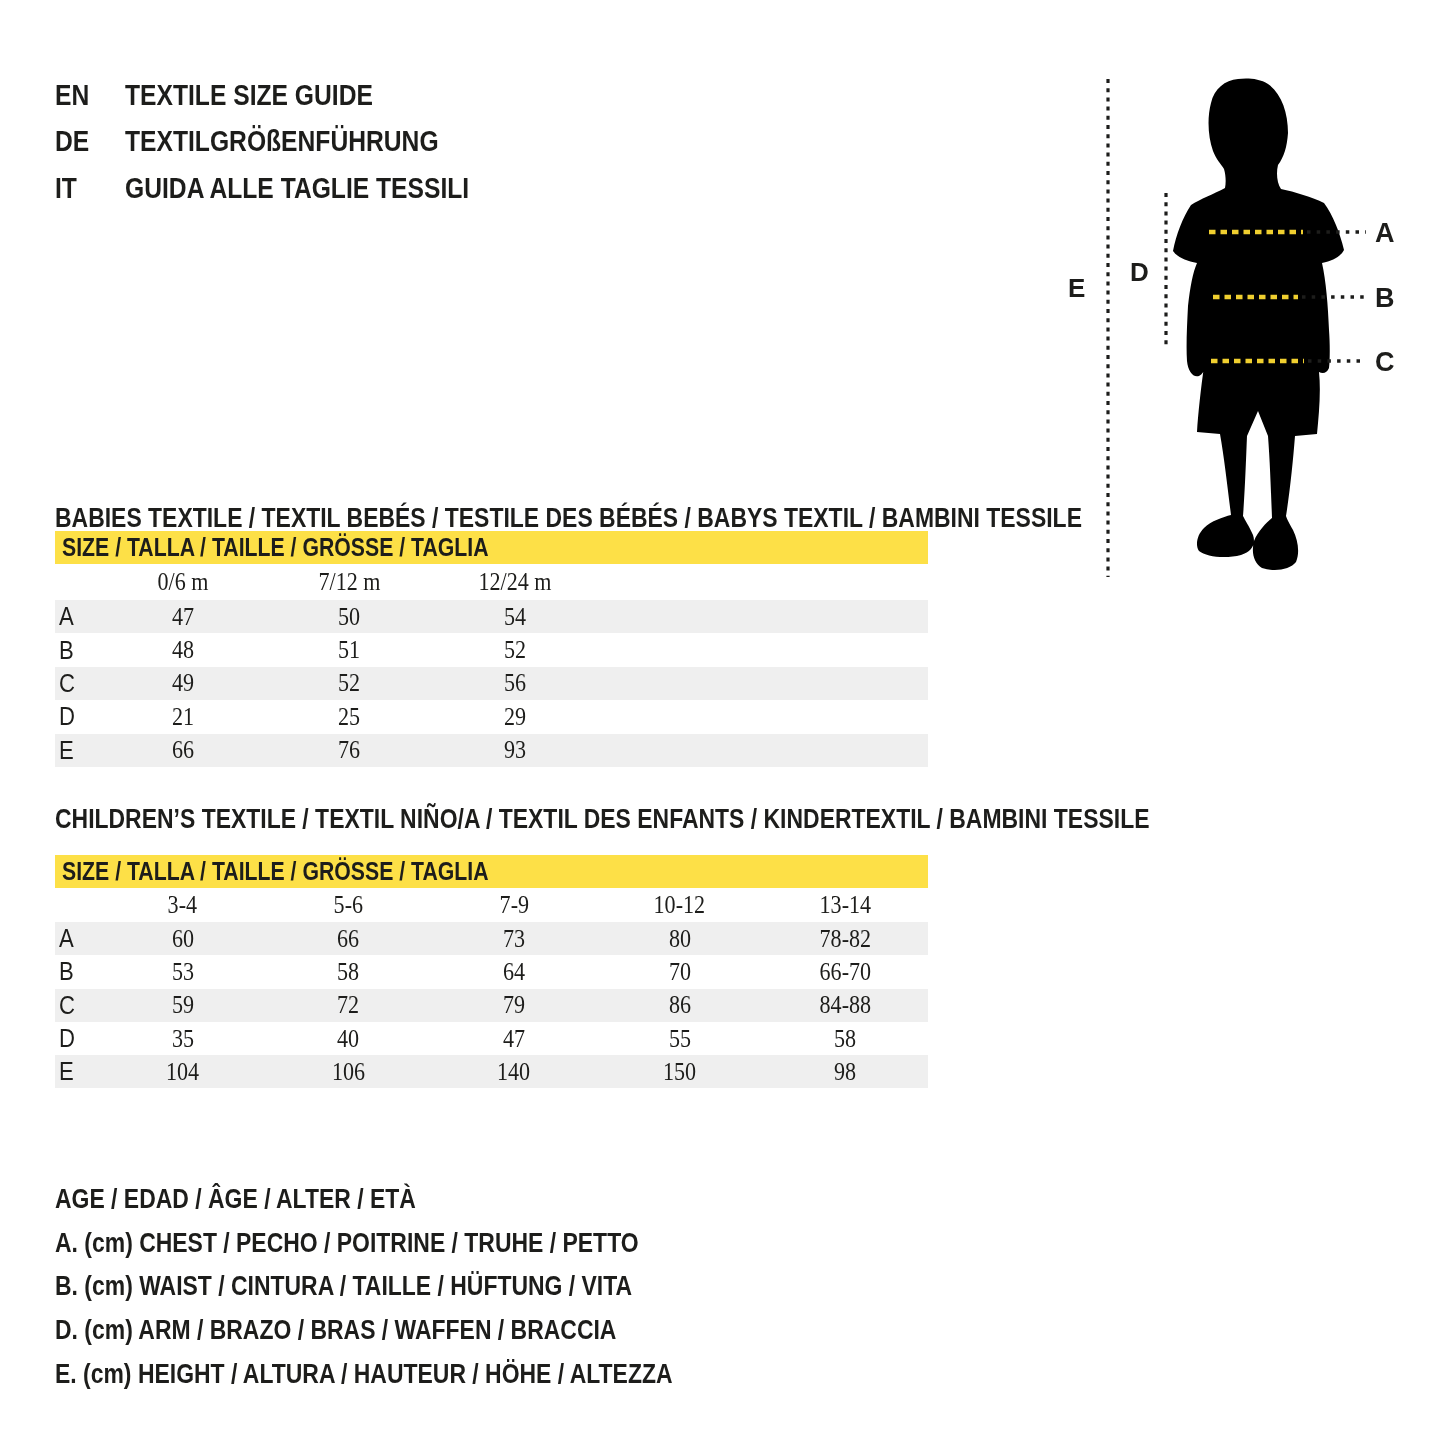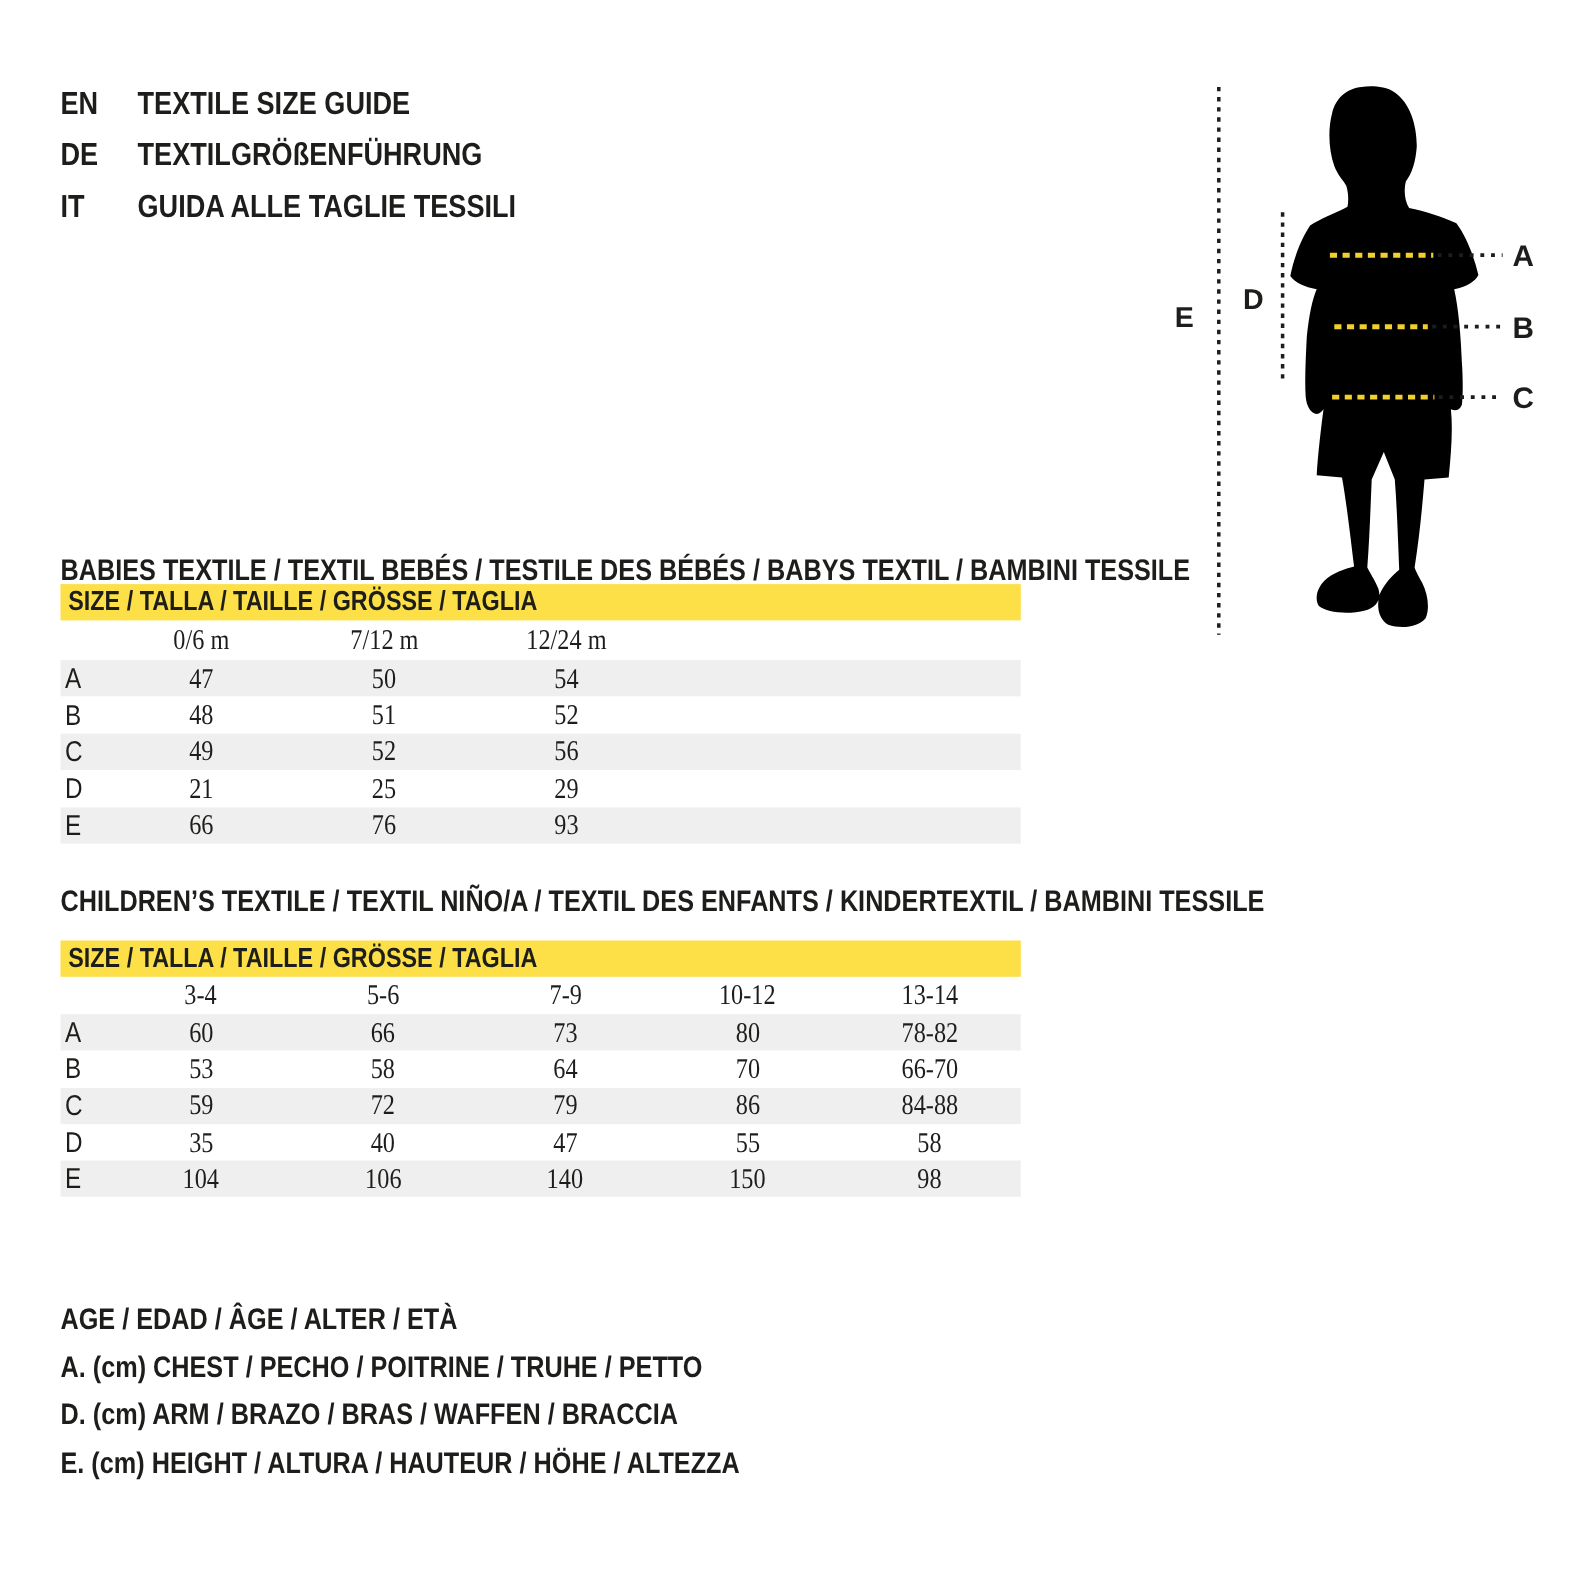--- a/index.html
+++ b/index.html
@@ -242,18 +242,21 @@
 </div>
 
 <div class="legend">
   <div class="legend-row">
     <span class="cx">AGE / EDAD / ÂGE / ALTER / ETÀ</span>
   </div>
   <div class="legend-row">
     <span class="cx">A. (cm) CHEST / PECHO / POITRINE / TRUHE / PETTO</span>
   </div>
   <div class="legend-row">
+    <span class="cx">B. (cm) WAIST / CINTURA / TAILLE / HÜFTUNG / VITA</span>
+  </div>
+  <div class="legend-row">
     <span class="cx">D. (cm) ARM / BRAZO / BRAS / WAFFEN / BRACCIA</span>
   </div>
   <div class="legend-row">
     <span class="cx">E. (cm) HEIGHT / ALTURA / HAUTEUR / HÖHE / ALTEZZA</span>
   </div>
 </div>
 
 </body></html>

